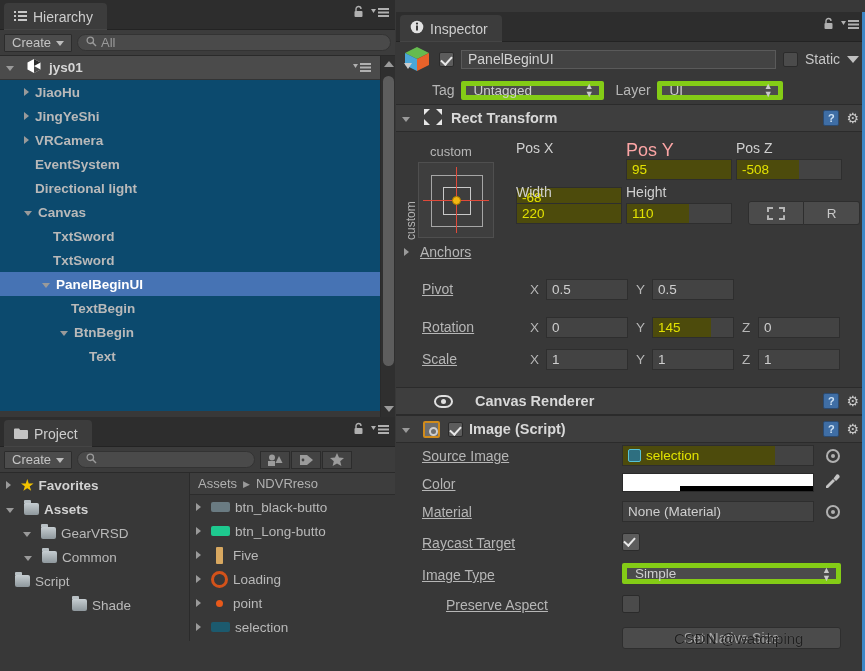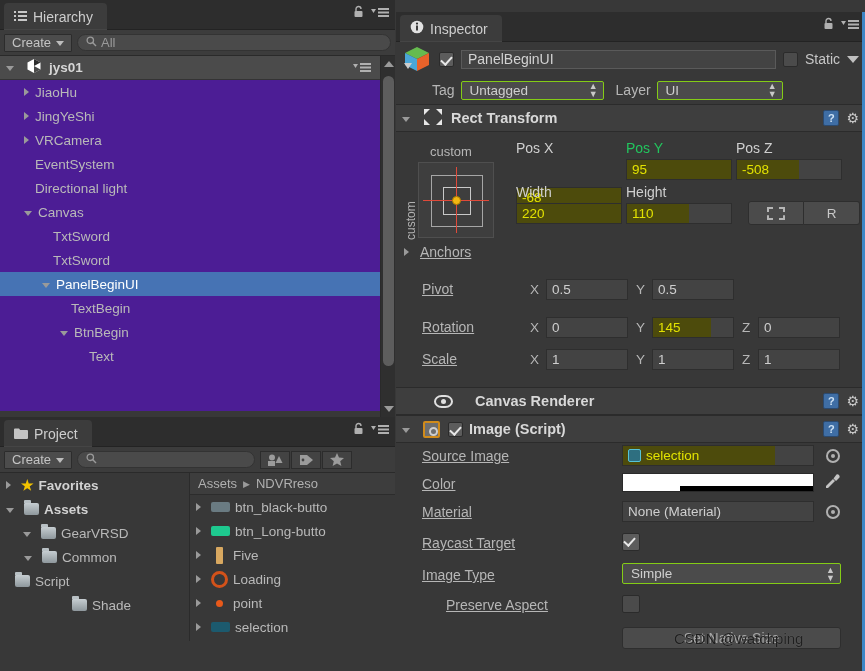--- a/index.html
+++ b/index.html
@@ -51,21 +51,21 @@
   .search-txt { color: #9a9a9a; }
 
   
   #hierarchy { left: 0; top: 0; width: 395px; height: 417px; }
   .scene-row {
     height: 24px; background: #4b4b4b; display: flex; align-items: center;
     padding-left: 6px; gap: 4px; color: #d6d6d6;
     font-weight: bold; font-size: 13.5px; position: relative;
     border-bottom: 1px solid #343434;
   }
-  .tree { position: relative; background: #4c1d95; height: 331px; }
+  .tree { position: relative; background: #0c4a6e; height: 331px; font-weight: bold; }
   .trow {
     height: 24px; display: flex; align-items: center;
     color: #b9b9b9; font-size: 13.5px; position: relative;
   }
   .trow.sel { background: #4673b4; color: #ffffff; }
   .tri {
     width: 0; height: 0; border-left: 5px solid #9a9a9a;
     border-top: 4px solid transparent; border-bottom: 4px solid transparent;
     margin-right: 5px; flex: none;
   }
@@ -144,21 +144,21 @@
     padding: 0 6px;
   }
   .static-lbl { color: #c6c6c6; font-size: 14px; }
   .caret-dn {
     width: 0; height: 0; border-left: 6px solid transparent;
     border-right: 6px solid transparent; border-top: 7px solid #c0c0c0;
   }
   .hdr-row2 { height: 28px; display: flex; align-items: center; padding: 0 6px 0 36px; gap: 6px; }
   .lbl { color: #b6b6b6; font-size: 14px; }
   .dropdown {
-    height: 19px; background: #4b4b4b; border: 1px solid #84cc16; border-radius: 2px;
+    height: 19px; background: #4b4b4b; border: 5px solid #84cc16; border-radius: 2px;
     display: flex; align-items: center; justify-content: space-between;
     padding: 0 5px 0 8px; color: #cfcfcf; font-size: 13.5px;
   }
   .dd-arrows { font-size: 9px; line-height: 8px; color: #c9c9c9; text-align: center; }
 
   .comp-hdr {
     height: 28px; background: #3e3e3e; border-top: 1px solid #2b2b2b;
     border-bottom: 1px solid #2b2b2b;
     display: flex; align-items: center; padding: 0 6px; gap: 8px;
   }
@@ -638,21 +638,21 @@
           <div class="ab-inner"></div>
           <div class="ab-hline"></div>
           <div class="ab-vline"></div>
           <div class="ab-dot"></div>
         </div>
       </div>
       <div style="position:absolute;left:34px;top:12px;color:#b6b6b6;font-size:13px;">custom</div>
       <div style="position:absolute;left:8px;top:108px;color:#b2b2b2;font-size:12px;transform:rotate(-90deg);transform-origin:left top;">custom</div>
 
       <div style="position:absolute;left:120px;top:8px;width:110px;color:#cfcfcf;font-size:14px;">Pos X</div>
-      <div style="position:absolute;left:230px;top:8px;width:110px;color:#22c55e;font-size:14px;">Pos Y</div>
+      <div style="position:absolute;left:230px;top:8px;width:110px;color:#fca5a5;font-size:18px;">Pos Y</div>
       <div style="position:absolute;left:340px;top:8px;width:110px;color:#cfcfcf;font-size:14px;">Pos Z</div>
 
       <div class="field anim" style="position:absolute;left:120px;top:27px;width:106px;margin-top:28px;">
         <span class="fill" style="width:100%;"></span>
         <span class="val">-68</span>
       </div>
       <div class="field anim" style="position:absolute;left:230px;top:27px;width:106px;">
         <span class="fill" style="width:100%;"></span>
         <span class="val">95</span>
       </div>

